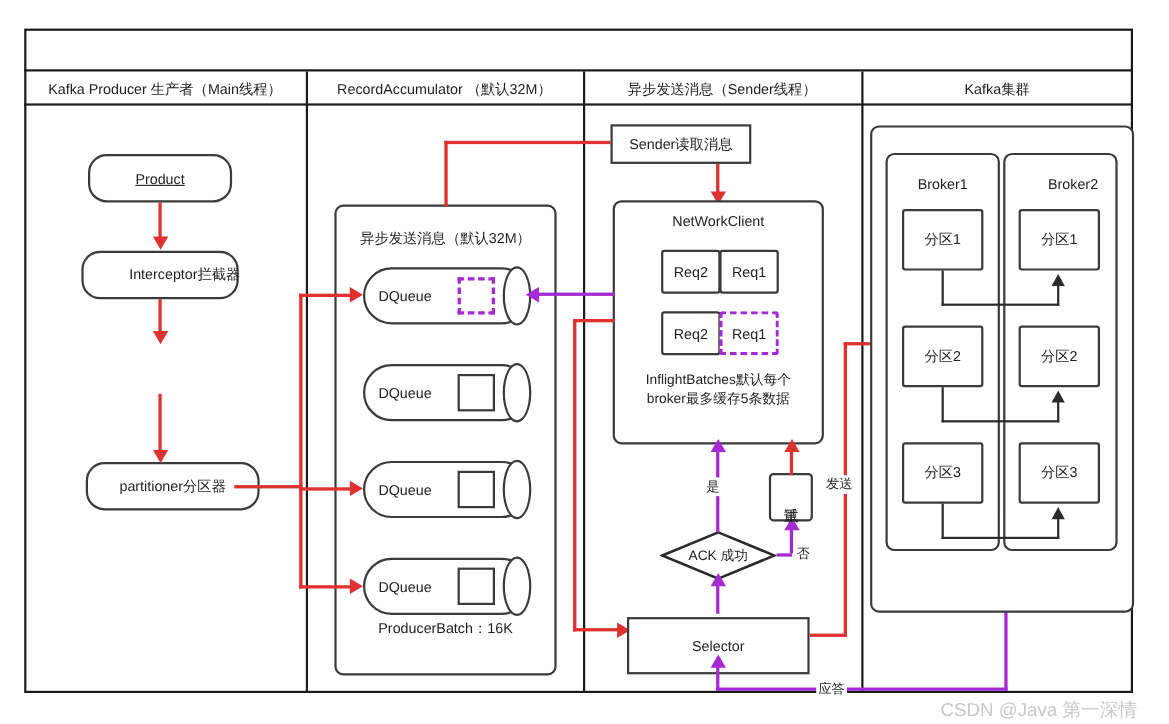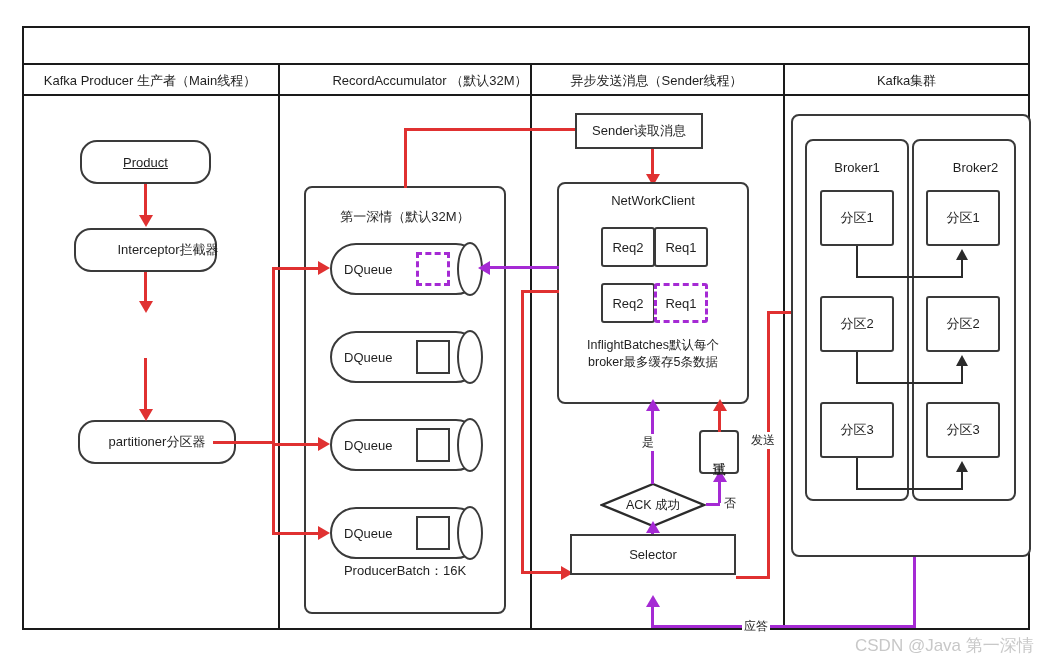--- a/index.html
+++ b/index.html
@@ -60,39 +60,39 @@
 
   <div class="outer-frame"></div>
   <div class="title-row"></div>
   <div class="hdr-row"></div>
 
   <div class="col-div" style="left:278px;"></div>
   <div class="col-div" style="left:530px;"></div>
   <div class="col-div" style="left:783px;"></div>
 
   <div class="col-hdr" style="left:22px;width:256px;">Kafka Producer 生产者（Main线程）</div>
-  <div class="col-hdr" style="left:278px;width:252px;padding-left:26px;">RecordAccumulator （默认32M）</div>
+  <div class="col-hdr" style="left:278px;width:252px;">RecordAccumulator （默认32M）</div>
   <div class="col-hdr" style="left:783px;width:247px;">Kafka集群</div>
   <div class="col-hdr" style="left:530px;width:253px;">异步发送消息（Sender线程）</div>
 
   <div class="rrect" style="left:80px;top:140px;width:131px;height:44px;text-decoration:underline;">Product</div>
   <div class="rrect" style="left:74px;top:228px;width:143px;height:44px;padding-left:45px;">Interceptor拦截器</div>
   <div class="rrect" style="left:78px;top:420px;width:158px;height:44px;">partitioner分区器</div>
 
   <div class="ln" style="left:144px;top:184px;width:3px;height:33px;"></div>
   <div class="tip d" style="left:139px;top:215px;"></div>
   <div class="ln" style="left:144px;top:272px;width:3px;height:31px;"></div>
   <div class="tip d" style="left:139px;top:301px;"></div>
   <div class="ln" style="left:144px;top:358px;width:3px;height:53px;"></div>
   <div class="tip d" style="left:139px;top:409px;"></div>
 
   <div class="ln" style="left:213px;top:441px;width:62px;height:3px;"></div>
 
   <div class="bigbox" style="left:304px;top:186px;width:202px;height:428px;"></div>
-  <div class="boxlabel" style="left:304px;top:208px;width:202px;">第一深情（默认32M）</div>
+  <div class="boxlabel" style="left:304px;top:208px;width:202px;">异步发送消息（默认32M）</div>
   <div class="boxlabel" style="left:304px;top:562px;width:202px;">ProducerBatch：16K</div>
 
   <div class="cyl" style="left:330px;top:243px;width:152px;height:52px;">
     <div class="body"></div>
     <div class="cap"></div>
     <div class="txt">DQueue</div>
     <div class="slot dashed" style="left:86px;top:9px;"></div>
   </div>
   <div class="cyl" style="left:330px;top:331px;width:152px;height:52px;">
     <div class="body"></div>
@@ -118,21 +118,21 @@
   <div class="tip r" style="left:318px;top:261px;"></div>
   <div class="ln" style="left:272px;top:443px;width:52px;height:3px;"></div>
   <div class="tip r" style="left:318px;top:437px;"></div>
   <div class="ln" style="left:272px;top:532px;width:52px;height:3px;"></div>
   <div class="tip r" style="left:318px;top:526px;"></div>
 
   <div class="ln" style="left:404px;top:128px;width:3px;height:60px;"></div>
   <div class="ln" style="left:404px;top:128px;width:175px;height:3px;"></div>
   <div class="tip r" style="left:575px;top:123px;"></div>
 
-  <div class="plainbox" style="left:575px;top:113px;width:128px;height:36px;">Sender读取消息</div>
+  <div class="plainbox" style="left:555px;top:113px;width:128px;height:36px;">Sender读取消息</div>
   <div class="ln" style="left:651px;top:149px;width:3px;height:28px;"></div>
   <div class="tip d" style="left:646px;top:174px;"></div>
 
   <div class="bigbox" style="left:557px;top:182px;width:192px;height:222px;"></div>
   <div class="boxlabel" style="left:557px;top:193px;width:192px;">NetWorkClient</div>
 
   <div class="sqrect" style="left:601px;top:227px;width:54px;height:40px;">Req2</div>
   <div class="sqrect" style="left:654px;top:227px;width:54px;height:40px;">Req1</div>
   <div class="sqrect" style="left:601px;top:283px;width:54px;height:40px;">Req2</div>
   <div class="sqrect" style="left:654px;top:283px;width:54px;height:40px;border:3px dashed #a52ad4;color:#1f1f1f;">Req1</div>
@@ -169,21 +169,21 @@
   <div class="tip pu" style="left:713px;top:470px;"></div>
   <div class="edge-lbl" style="left:722px;top:495px;">否</div>
 
   <div class="vtext" style="left:699px;top:430px;width:40px;height:44px;">
     <span style="writing-mode:vertical-rl;text-orientation:upright;">重试</span>
   </div>
 
   <div class="ln" style="left:718px;top:406px;width:3px;height:26px;"></div>
   <div class="tip u" style="left:713px;top:399px;"></div>
 
-  <div class="plainbox" style="left:570px;top:534px;width:166px;height:41px;">Selector</div>
+  <div class="plainbox" style="left:570px;top:561px;width:166px;height:52px;">Selector</div>
 
   <div class="ln" style="left:736px;top:576px;width:34px;height:3px;"></div>
   <div class="ln" style="left:767px;top:311px;width:3px;height:268px;"></div>
   <div class="ln" style="left:767px;top:311px;width:30px;height:3px;"></div>
   <div class="tip r" style="left:793px;top:306px;"></div>
   <div class="edge-lbl" style="left:749px;top:432px;">发送</div>
 
   <div class="lnp" style="left:913px;top:556px;width:3px;height:72px;"></div>
   <div class="lnp" style="left:651px;top:625px;width:265px;height:3px;"></div>
   <div class="lnp" style="left:651px;top:604px;width:3px;height:24px;"></div>

